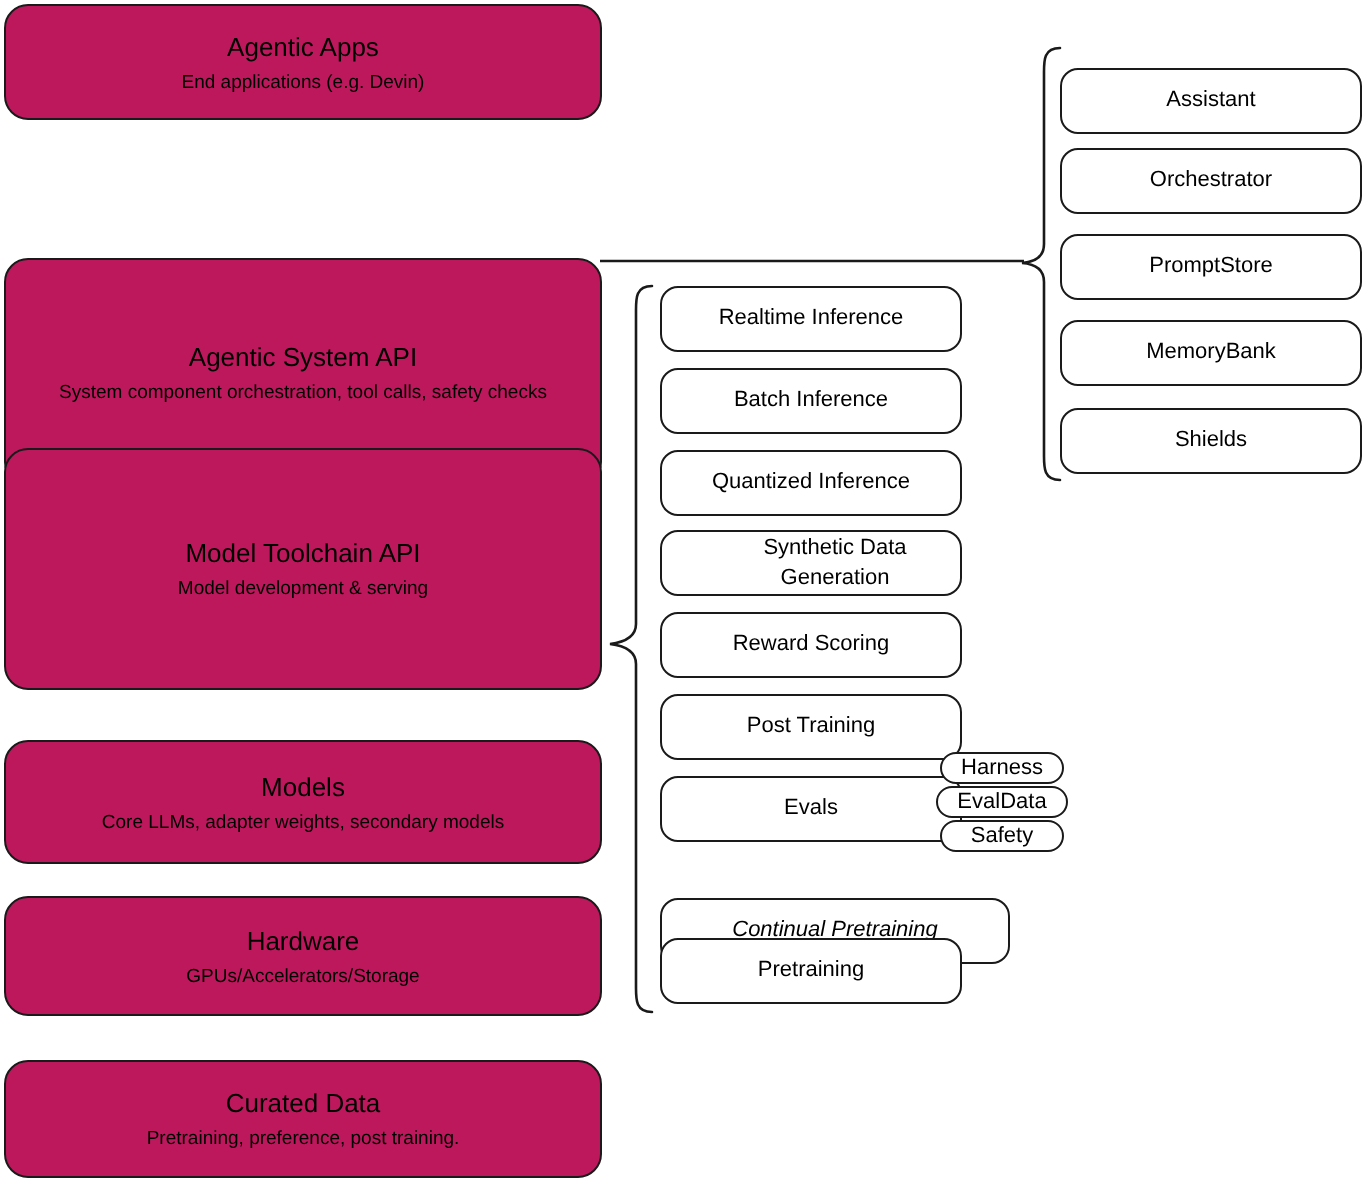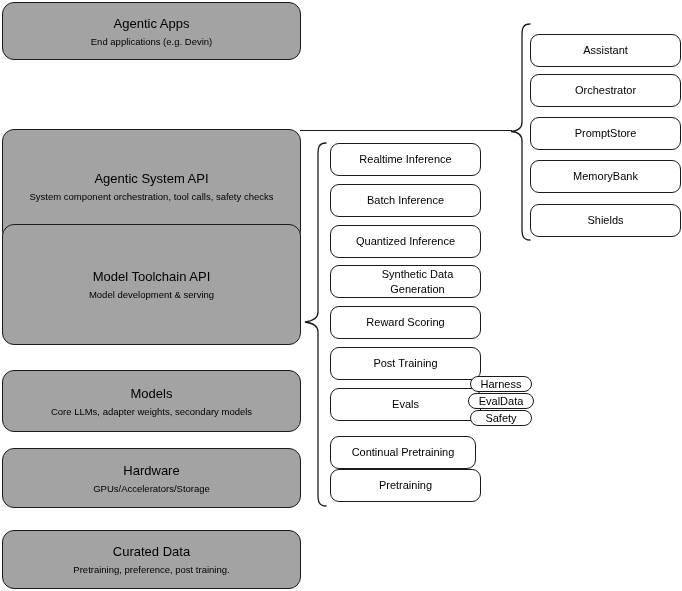--- a/index.html
+++ b/index.html
@@ -16,21 +16,21 @@
     width: 682px;
     height: 591px;
     background: #ffffff;
     overflow: hidden;
   }
   .layer-box {
     position: absolute;
     box-sizing: border-box;
     border: 1.2px solid #1a1a1a;
     border-radius: 12px;
-    background: #a3a3a3;
+    background: #be185d;
     display: flex;
     flex-direction: column;
     align-items: center;
     justify-content: center;
     text-align: center;
   }
   .layer-title {
     font-size: 13px;
     line-height: 17px;
     color: #000000;
@@ -158,21 +158,21 @@
   </div>
   <div class="api-box" style="left:330px; top:306px; width:151px; height:33px;text-align:right;">
     <span>Reward Scoring</span>
   </div>
   <div class="api-box" style="left:330px; top:347px; width:151px; height:33px;">
     <span>Post Training</span>
   </div>
   <div class="api-box" style="left:330px; top:388px; width:151px; height:33px;">
     <span>Evals</span>
   </div>
-  <div class="api-box" style="left:330px; top:436px; width:146px; height:33px;">
+  <div class="api-box" style="left:330px; top:449px; width:175px; height:33px;font-style:italic;">
     <span>Continual Pretraining</span>
   </div>
   <div class="api-box" style="left:330px; top:469px; width:151px; height:33px;">
     <span>Pretraining</span>
   </div>
 
   <div class="pill" style="left:470px; top:376px; width:62px; height:16px;">
     <span>Harness</span>
   </div>
   <div class="pill" style="left:468px; top:393px; width:66px; height:16px;">

